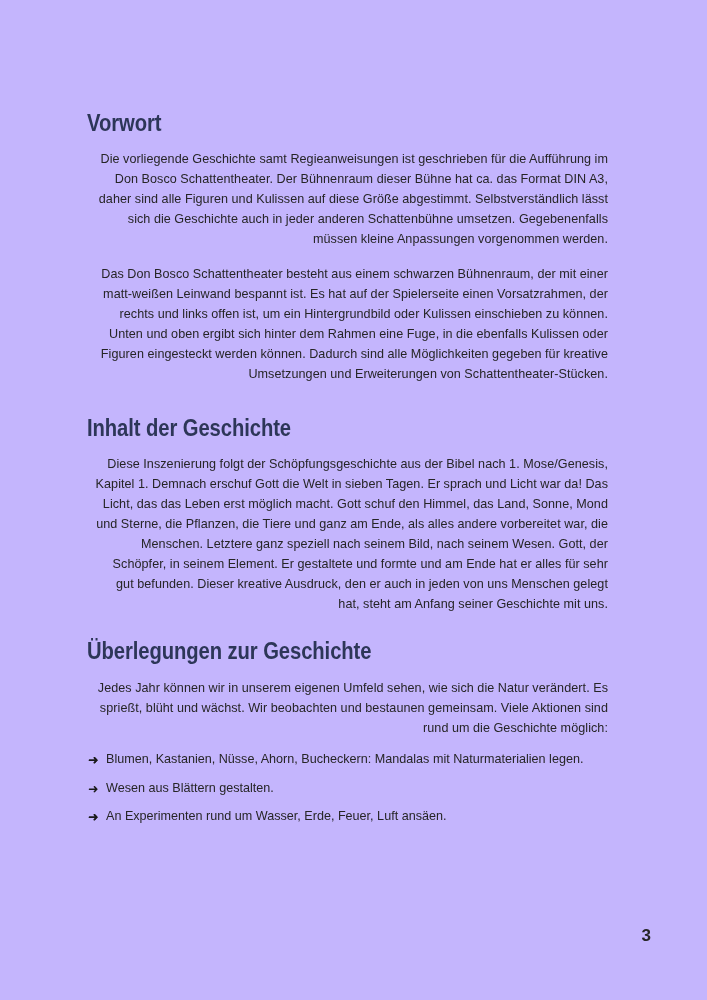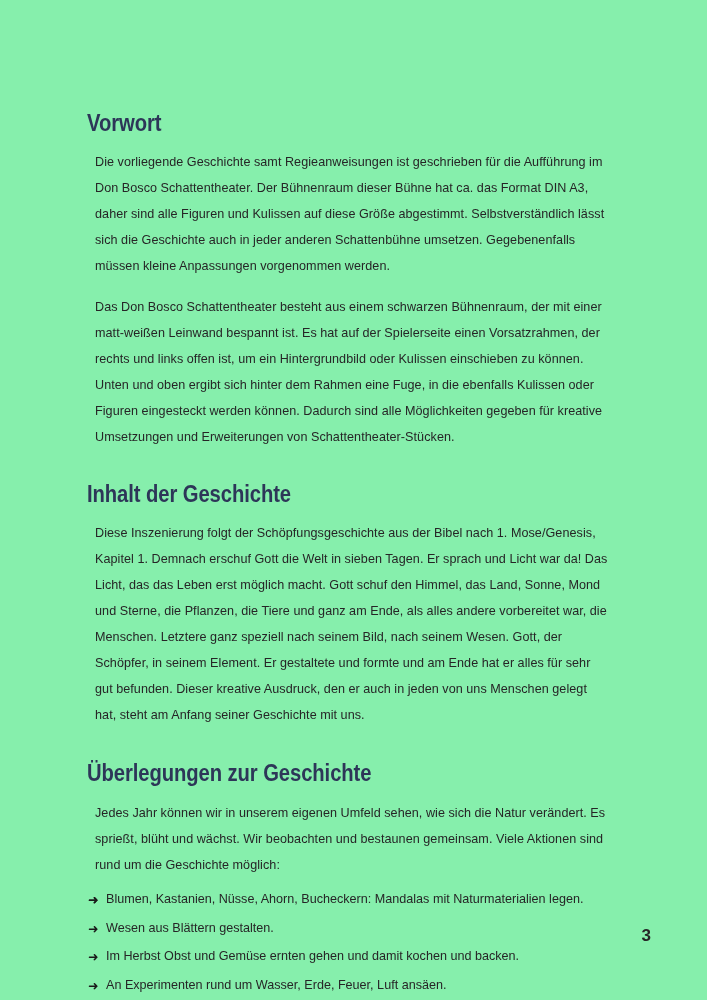--- a/index.html
+++ b/index.html
@@ -12,21 +12,21 @@
     height: 1000px;
     position: relative;
     overflow: hidden;
     font-family: "Liberation Sans", "DejaVu Sans", sans-serif;
     -webkit-font-smoothing: antialiased;
   }
 
   .page {
     position: absolute;
     inset: 0;
-    background: #86efac;
+    background: #c4b5fd;
   }
 
   .content {
     position: absolute;
     left: 87px;
     top: 110px;
     width: 521px;
   }
 
   h1.section-heading {
@@ -38,28 +38,28 @@
     font-size: 23px;
     line-height: 27px;
     letter-spacing: -0.1px;
     transform: scaleX(0.88);
     transform-origin: left center;
     white-space: nowrap;
   }
 
   .heading-block { margin: 0 0 12px 0; }
   .heading-block.second { margin-top: 31px; margin-bottom: 12px; }
-  .heading-block.third  { margin-top: 32px; margin-bottom: 13px; }
+  .heading-block.third  { margin-top: 24px; margin-bottom: 13px; }
 
   p.body-par {
     margin: 0 0 15px 8px;
     color: #262526;
     font-size: 12.6px;
-    line-height: 26px;
-    text-align: left;
+    line-height: 20px;
+    text-align: right;
     letter-spacing: 0.005em;
     word-spacing: -0.1px;
   }
   p.body-par:last-of-type { margin-bottom: 0; }
 
   ul.action-list {
     list-style: none;
     margin: 13px 0 0 0;
     padding: 0;
   }
@@ -130,21 +130,20 @@
       <li class="action-item">
         <span class="arrow-bullet">➜</span>
         <span>Blumen, Kastanien, Nüsse, Ahorn, Bucheckern: Mandalas mit Naturmaterialien legen.</span>
       </li>
       <li class="action-item">
         <span class="arrow-bullet">➜</span>
         <span>Wesen aus Blättern gestalten.</span>
       </li>
       <li class="action-item">
         <span class="arrow-bullet">➜</span>
-        <span>Im Herbst Obst und Gemüse ernten gehen und damit kochen und backen.</span>
       </li>
       <li class="action-item">
         <span class="arrow-bullet">➜</span>
         <span>An Experimenten rund um Wasser, Erde, Feuer, Luft ansäen.</span>
       </li>
     </ul>
 
   </div>
 
   <div class="page-number">3</div>

